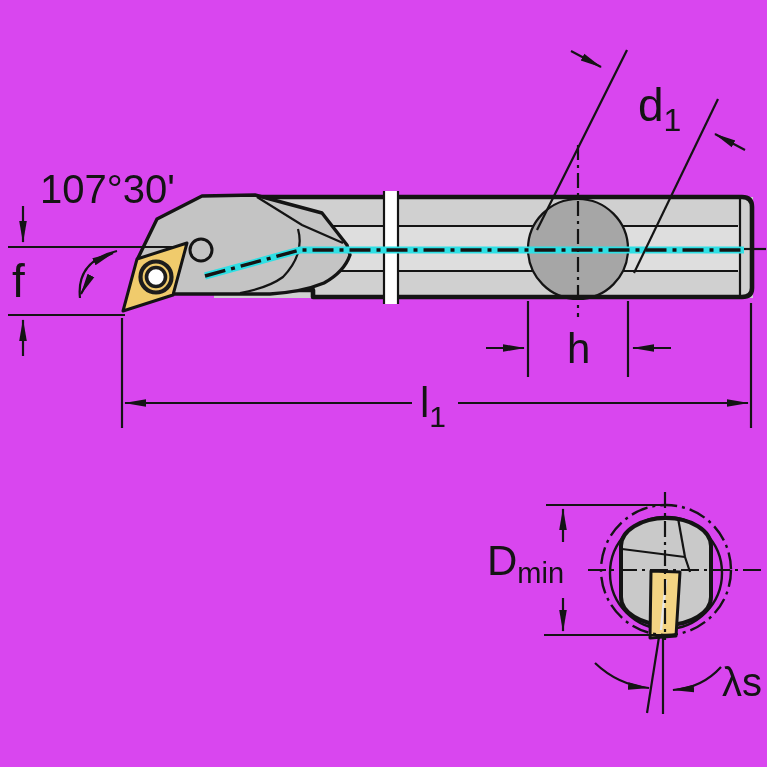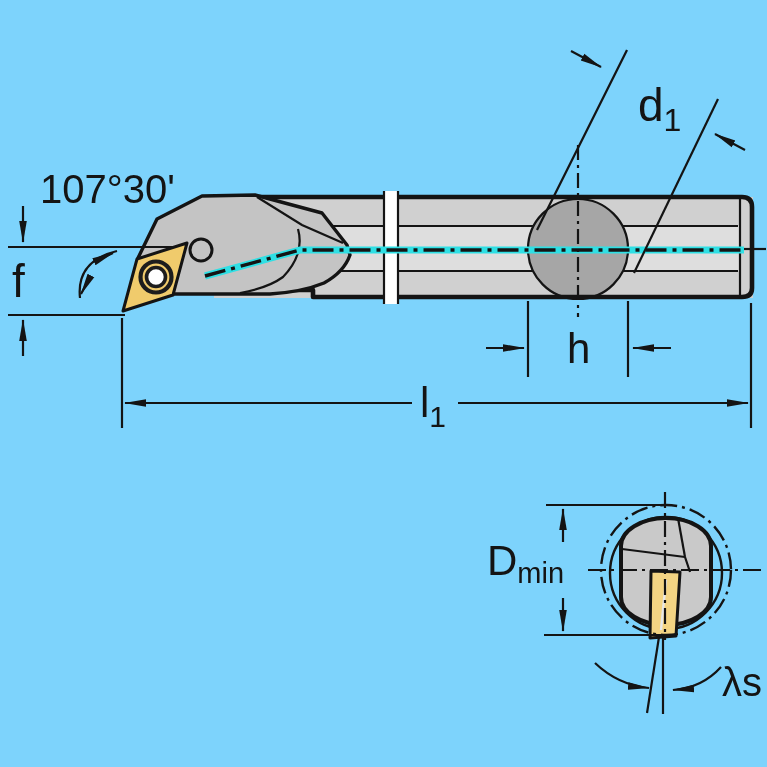--- a/index.html
+++ b/index.html
@@ -1,16 +1,16 @@
 <!DOCTYPE html>
 <html><head>
 <meta charset="utf-8">
 <style>
   html,body{margin:0;padding:0;background:#ffffff;}
-  .stage{width:767px;height:767px;position:relative;background:#7dd3fc;overflow:hidden;}
+  .stage{width:767px;height:767px;position:relative;background:#d946ef;overflow:hidden;}
   svg{display:block;}
   text{font-family:"Liberation Sans","DejaVu Sans",sans-serif;fill:#141414;}
   .dim-line{stroke:#141414;stroke-width:2.2;fill:none;}
   .thin{stroke:#141414;stroke-width:2.2;fill:none;}
   .thick{stroke:#141414;stroke-width:4.6;fill:none;}
 </style>
 </head>
 <body>
 
 <div class="stage">

